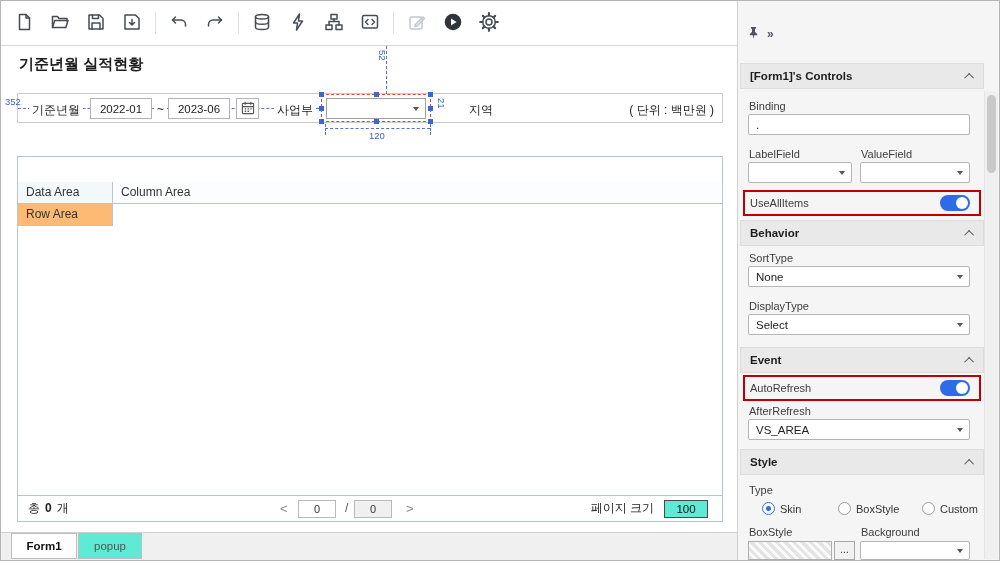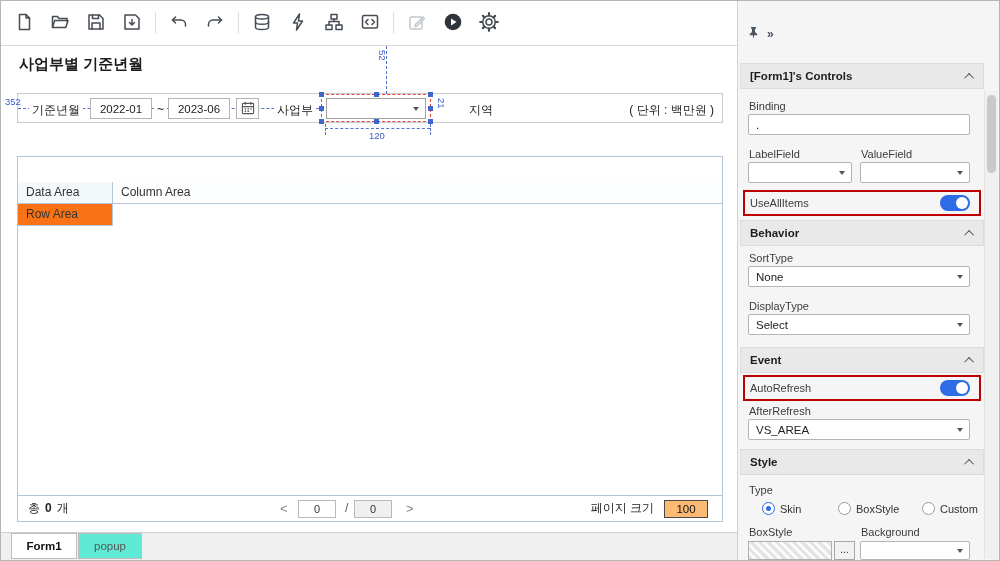--- a/index.html
+++ b/index.html
@@ -27,29 +27,29 @@
 .dcaret { position:absolute; right:6px; top:8px; width:0; height:0; border-left:3.5px solid transparent; border-right:3.5px solid transparent; border-top:4.5px solid #555; }
 .selout { position:absolute; left:303px; top:0; width:110px; height:28px; border:1px dashed #e0443c; z-index:3; pointer-events:none; }
 .hdl { position:absolute; width:5px; height:5px; background:#3f66cc; }
 .unit-note { position:absolute; right:8px; top:8px; font-size:12px; color:#222; z-index:2; }
 
 
 .pivot { position:absolute; left:16px; top:110px; width:706px; height:366px; border:1px solid #b5c7d6; background:#fff; }
 .pv-filter { position:absolute; left:0; top:0; right:0; height:25px; border-bottom:1px solid #b5c7d6; background:#fafcfe; line-height:24px; padding-left:8px; font-size:12px; color:#333; }
 .pv-data { position:absolute; left:0; top:25px; width:95px; height:22px; border-right:1px solid #b5c7d6; border-bottom:1px solid #b5c7d6; background:#f3f8fb; line-height:21px; padding-left:8px; font-size:12px; color:#333; }
 .pv-col { position:absolute; left:95px; top:25px; right:0; height:22px; border-bottom:1px solid #b5c7d6; background:#fbfdfe; line-height:21px; padding-left:8px; font-size:12px; color:#333; }
-.pv-row { position:absolute; left:0; top:47px; width:95px; height:22px; border-right:1px solid #b5c7d6; border-bottom:1px solid #b5c7d6; background:#f97316; line-height:21px; padding-left:8px; font-size:12px; color:#333; }
+.pv-row { position:absolute; left:0; top:47px; width:95px; height:22px; border-right:1px solid #b5c7d6; border-bottom:1px solid #b5c7d6; background:#fdba74; line-height:21px; padding-left:8px; font-size:12px; color:#333; }
 .pv-footer { position:absolute; left:0; right:0; bottom:0; height:26px; border-top:1px solid #b5c7d6; background:#fff; }
 .total { position:absolute; left:10px; top:0; line-height:25px; font-size:12px; color:#222; }
 .total b { margin:0 5px; }
 .pg-btn { position:absolute; top:0; line-height:25px; color:#888; font-size:13px; cursor:pointer; background:none; border:none; }
 .pg-inp { position:absolute; top:4px; width:38px; height:18px; border:1px solid #b9b9b9; background:#fff; font-size:11px; display:flex; align-items:center; justify-content:center; color:#333; }
 .pg-slash { position:absolute; top:0; line-height:25px; color:#555; }
 .size-label { position:absolute; top:0; line-height:25px; font-size:12px; color:#222; }
-.size-inp { position:absolute; right:14px; top:4px; width:44px; height:18px; border:1px solid #4a4a4a; background:#fdba74; font-size:11.5px; display:flex; align-items:center; justify-content:center; color:#111; }
+.size-inp { position:absolute; right:14px; top:4px; width:44px; height:18px; border:1px solid #4a4a4a; background:#5eead4; font-size:11.5px; display:flex; align-items:center; justify-content:center; color:#111; }
 
 
 .tabstrip { position:absolute; left:0; bottom:0; width:100%; height:29px; background:#f0f0f0; border-top:1px solid #cfcfcf; }
 .tab { position:absolute; top:0; height:26px; display:flex; align-items:center; justify-content:center; font-size:11.5px; border:1px solid #bdbdbd; cursor:pointer; }
 .tab.active { left:10px; width:66px; background:#fff; font-weight:bold; color:#111; }
 .tab.inactive { left:77px; width:64px; background:#5eead4; color:#555; }
 
 
 .panel { position:absolute; right:0; top:0; width:262px; height:559px; background:#f5f5f6; border-left:1px solid #d0d0d0; }
 .pin-row { position:absolute; left:9px; top:25px; display:flex; align-items:center; gap:7px; color:#4a5560; }
@@ -158,21 +158,21 @@
     <button class="tbtn">
         <span><svg width="20" height="20" viewBox="0 0 20 20" fill="none" stroke="#454c54" stroke-width="1.5" stroke-linecap="round">
             <circle cx="10" cy="10" r="3"></circle>
             <circle cx="10" cy="10" r="6.3"></circle>
             <path stroke-width="2.2" d="M10 1.2 v2.2 M10 16.6 v2.2 M1.2 10 h2.2 M16.6 10 h2.2 M3.9 3.9 l1.6 1.6 M14.5 14.5 l1.6 1.6 M16.1 3.9 l-1.6 1.6 M5.5 14.5 l-1.6 1.6"></path>
           </svg></span>
       </button>
   </div>
 
   <div class="canvas">
-    <div class="page-title">사업부별 기준년월</div>
+    <div class="page-title">기준년월 실적현황</div>
 
     <div class="gline-v" style="left:385px; top:0; height:48px;"></div>
     <div class="gnum vtext" style="left:376px; top:4px;">52</div>
 
     <div class="gnum" style="left:4px; top:50px;">352</div>
 
     <div class="filterbar">
       <div class="gline-h" style="left:0; top:14px; width:306px;"></div>
       <span class="flabel" style="left:11px;">기준년월</span>
       <div class="finput" style="left:72px; width:62px;">2022-01</div>

